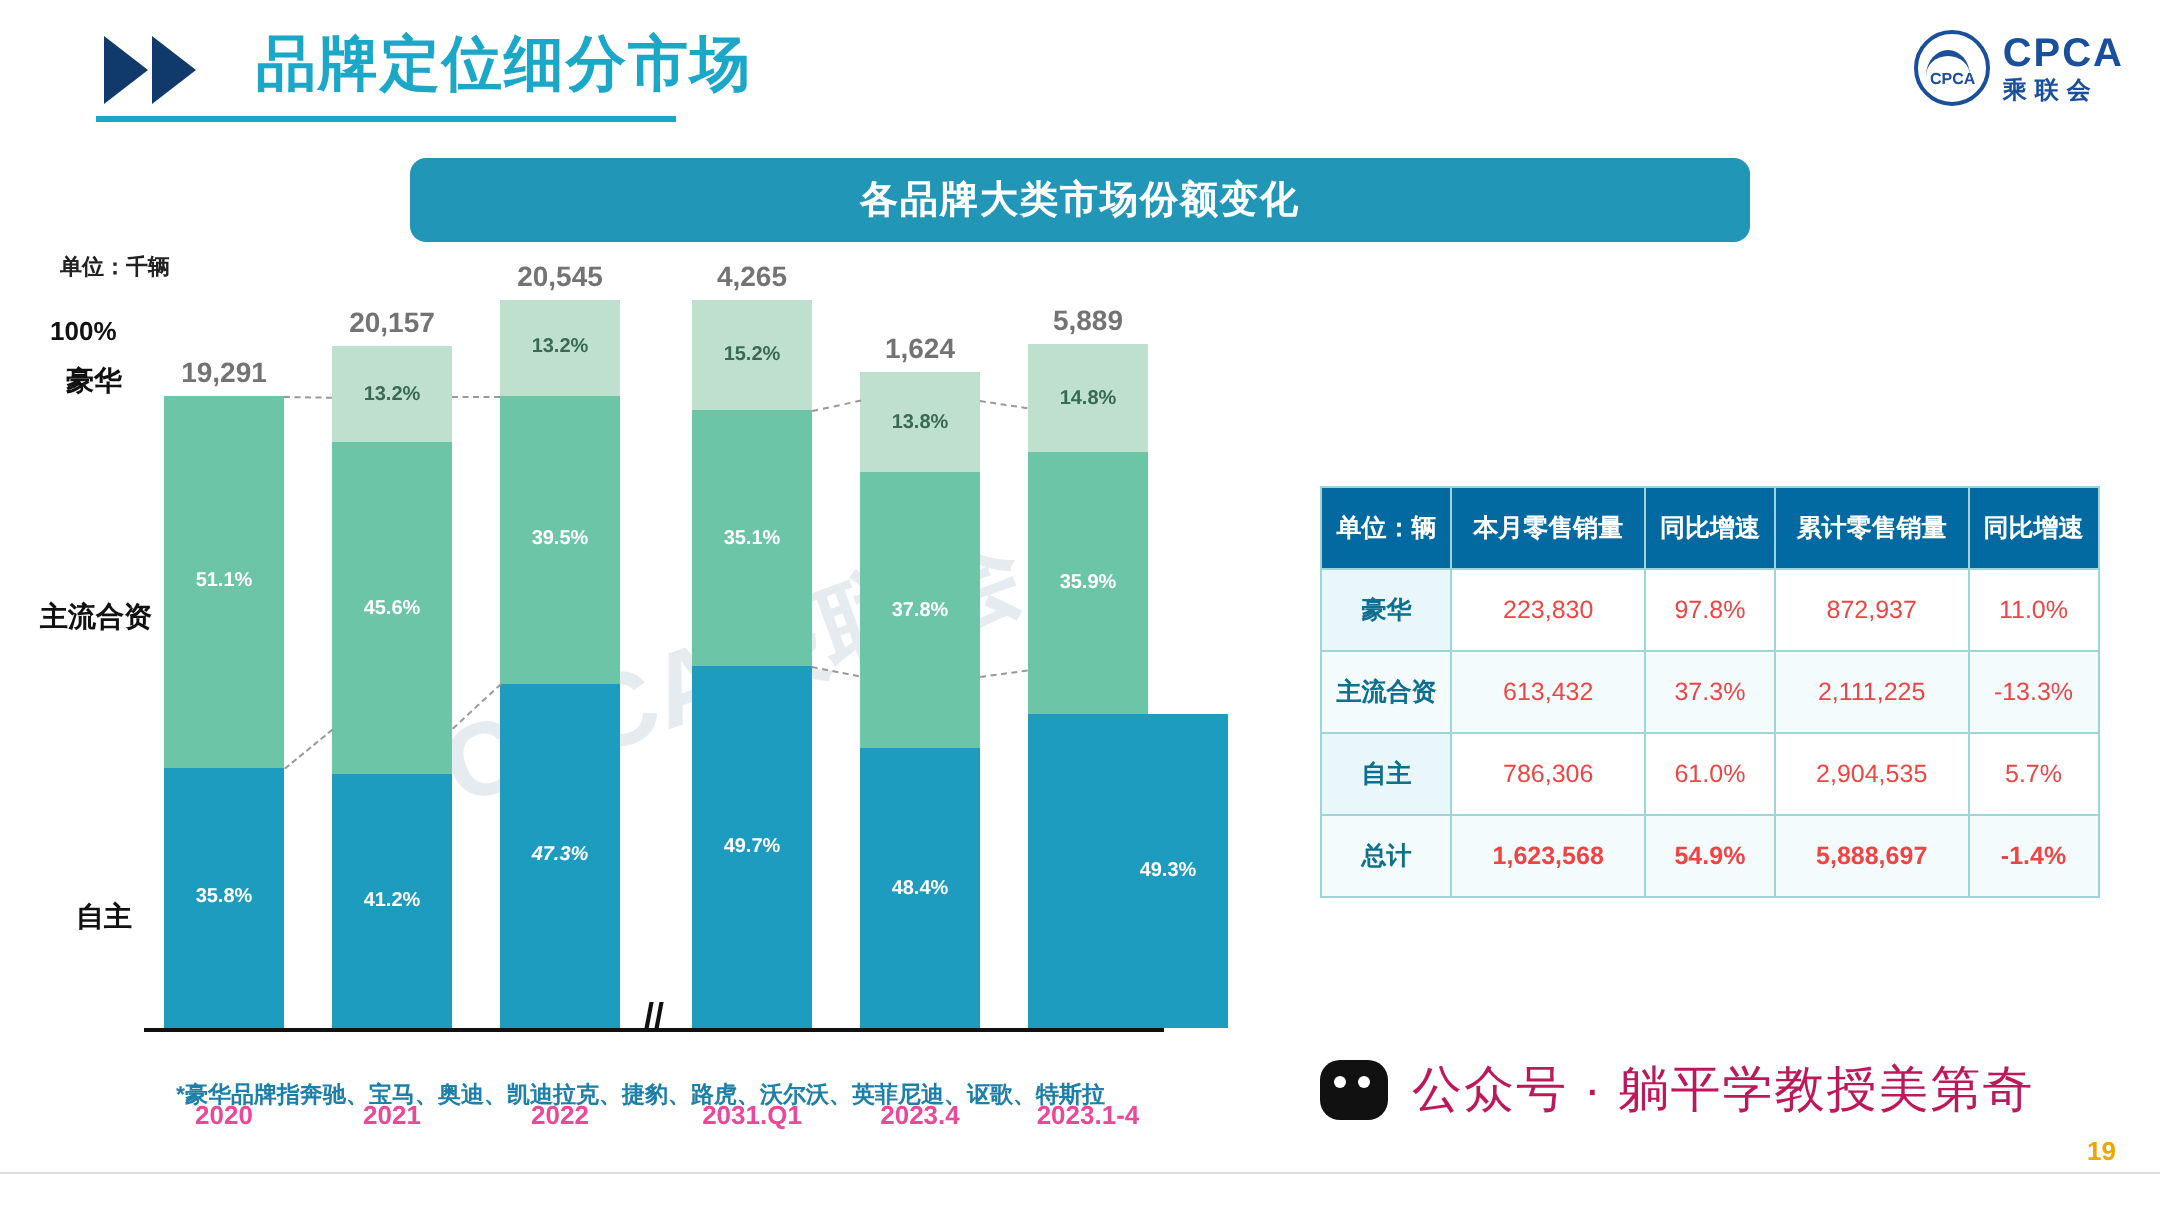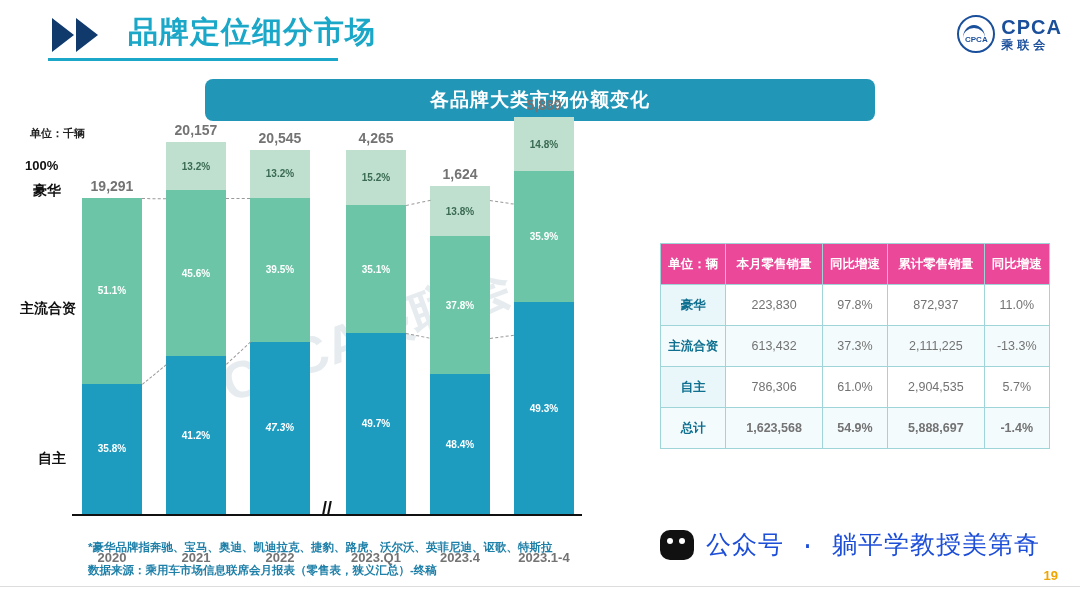--- a/index.html
+++ b/index.html
@@ -71,41 +71,41 @@
   .seg{
     position:relative;width:100%;
     display:flex;align-items:center;justify-content:center;
     font-size:10px;color:#ffffff;font-weight:bold;
   }
   .seg.lux{background:#bfe0cf;color:#3a6a52;}
   .seg.joint{background:#6cc5a6;color:#ffffff;}
   .seg.own{background:#1e9cc0;color:#ffffff;}
   .cat-label{
     position:absolute;top:400px;width:80px;text-align:center;
-    font-size:13px;font-weight:bold;color:#737373;
+    font-size:13px;font-weight:bold;color:#ec4899;
   }
   .series-label{
     position:absolute;font-size:14px;font-weight:bold;color:#111;
   }
   .break-mark{position:absolute;left:322px;top:378px;font-size:18px;color:#111;font-weight:bold;}
   .dash{position:absolute;border-top:1px dashed #999;height:0;}
 
   
   .foot1{position:absolute;left:88px;top:420px;font-size:11.5px;color:#1e7fa8;font-weight:bold;}
   .foot2{position:absolute;left:88px;top:443px;font-size:11.5px;color:#1e7fa8;font-weight:bold;}
 
   
   .table-wrap{position:absolute;left:660px;top:243px;width:390px;}
   table{border-collapse:collapse;width:390px;}
   th,td{
     border:1px solid #9fd4d8;
-    height:38px;text-align:center;font-size:12.5px;color:#737373;
+    height:38px;text-align:center;font-size:12.5px;color:#ef4444;
   }
   thead th{
-    background:#ec4899;color:#ffffff;font-weight:bold;font-size:12.5px;
+    background:#0369a1;color:#ffffff;font-weight:bold;font-size:12.5px;
   }
   tbody td:first-child{
     background:#e9f6fa;color:#0e6f8f;font-weight:bold;
   }
   tbody tr:nth-child(even) td{background:#f4fbfd;}
   tbody tr:nth-child(odd) td:not(:first-child){background:#ffffff;}
   tbody tr:last-child td{font-weight:bold;}
 
   
   .wm{
@@ -123,21 +123,21 @@
     width:34px;height:30px;background:#111;border-radius:10px;position:relative;
   }
   .wechat-icon:before{
     content:"";position:absolute;width:6px;height:6px;border-radius:50%;
     background:#fff;left:7px;top:8px;
   }
   .wechat-icon:after{
     content:"";position:absolute;width:6px;height:6px;border-radius:50%;
     background:#fff;left:19px;top:8px;
   }
-  .wechat-text{font-size:25px;color:#1d4ed8;letter-spacing:1px;font-family:Liberation Mono, monospace;}
+  .wechat-text{font-size:25px;color:#be185d;letter-spacing:1px;}
 
   
   .pagenum{position:absolute;right:22px;top:568px;font-size:13px;color:#f0a500;font-weight:bold;}
 
   
   .footer{
     position:absolute;left:0;top:588px;width:1080px;height:20px;
     background:#ffffff;
   }
   .footer-line{position:absolute;left:0;top:586px;width:1080px;height:1px;background:#ddd;}
@@ -181,65 +181,64 @@
       <div class="bar-col" style="left: 4px;">
         <div class="bar-total">19,291</div>
         <div class="seg joint" style="height: 186.004px;">51.1%</div>
         <div class="seg own" style="height: 130.312px;">35.8%</div>
       </div>
       <div class="cat-label" style="left: -6px;">2020</div>
       <div class="bar-col" style="left: 88px;">
         <div class="bar-total">20,157</div>
         <div class="seg lux" style="height: 48.048px;">13.2%</div>
         <div class="seg joint" style="height: 165.984px;">45.6%</div>
-        <div class="seg own" style="height: 158px;">41.2%</div>
+        <div class="seg own" style="height: 127px;">41.2%</div>
       </div>
       <div class="cat-label" style="left: 78px;">2021</div>
       <div class="bar-col" style="left: 172px;">
         <div class="bar-total">20,545</div>
         <div class="seg lux" style="height: 48.048px;">13.2%</div>
         <div class="seg joint" style="height: 144px;">39.5%</div>
         <div class="seg own" style="height: 172.172px; font-style: italic;">47.3%</div>
       </div>
       <div class="cat-label" style="left: 162px;">2022</div>
       <div class="bar-col" style="left: 268px;">
         <div class="bar-total">4,265</div>
         <div class="seg lux" style="height: 55.328px;">15.2%</div>
         <div class="seg joint" style="height: 127.764px;">35.1%</div>
         <div class="seg own" style="height: 180.908px;">49.7%</div>
       </div>
-      <div class="cat-label" style="left: 258px;">2023.Q1</div>
+      <div class="cat-label" style="left: 258px;">2031.Q1</div>
       <div class="bar-col" style="left: 352px;">
         <div class="bar-total">1,624</div>
         <div class="seg lux" style="height: 50.232px;">13.8%</div>
         <div class="seg joint" style="height: 137.592px;">37.8%</div>
         <div class="seg own" style="height: 140px;">48.4%</div>
       </div>
       <div class="cat-label" style="left: 342px;">2023.4</div>
       <div class="bar-col" style="left: 436px;">
         <div class="bar-total">5,889</div>
         <div class="seg lux" style="height: 53.872px;">14.8%</div>
         <div class="seg joint" style="height: 130.676px;">35.9%</div>
-        <div class="seg own" style="height: 212px;">49.3%</div>
+        <div class="seg own" style="height: 157px; padding-left: 40px;">49.3%</div>
       </div>
       <div class="cat-label" style="left: 426px;">2023.1-4</div>
       <div class="dash" style="left: 64px; top: 47.684px; width: 24.0028px; transform-origin: 0px 0px; transform: rotate(0.868919deg);"></div>
       <div class="dash" style="left: 64px; top: 233.688px; width: 31.0219px; transform-origin: 0px 0px; transform: rotate(-39.3175deg);"></div>
       <div class="dash" style="left: 148px; top: 48.048px; width: 24px; transform-origin: 0px 0px; transform: rotate(0deg);"></div>
       <div class="dash" style="left: 148px; top: 214.032px; width: 32.6958px; transform-origin: 0px 0px; transform: rotate(-42.774deg);"></div>
       <div class="dash" style="left: 328px; top: 55.328px; width: 24.5351px; transform-origin: 0px 0px; transform: rotate(-11.9878deg);"></div>
       <div class="dash" style="left: 328px; top: 183.092px; width: 24.462px; transform-origin: 0px 0px; transform: rotate(11.1538deg);"></div>
       <div class="dash" style="left: 412px; top: 50.232px; width: 24.2745px; transform-origin: 0px 0px; transform: rotate(8.62413deg);"></div>
       <div class="dash" style="left: 412px; top: 187.824px; width: 24.2226px; transform-origin: 0px 0px; transform: rotate(-7.77284deg);"></div>
     </div>
   <div class="axis-line"></div>
   <div class="break-mark">//</div>
 
   <div class="foot1">*豪华品牌指奔驰、宝马、奥迪、凯迪拉克、捷豹、路虎、沃尔沃、英菲尼迪、讴歌、特斯拉</div>
-  <div class="foot2">数据来源：乘用车市场信息联席会月报表（零售表，狭义汇总）-终稿</div>
 </div>
 
 <div class="table-wrap">
   <table>
     <thead>
         <tr id="thead-row">
           <th>单位：辆</th>
           <th>本月零售销量</th>
           <th>同比增速</th>
           <th>累计零售销量</th>

